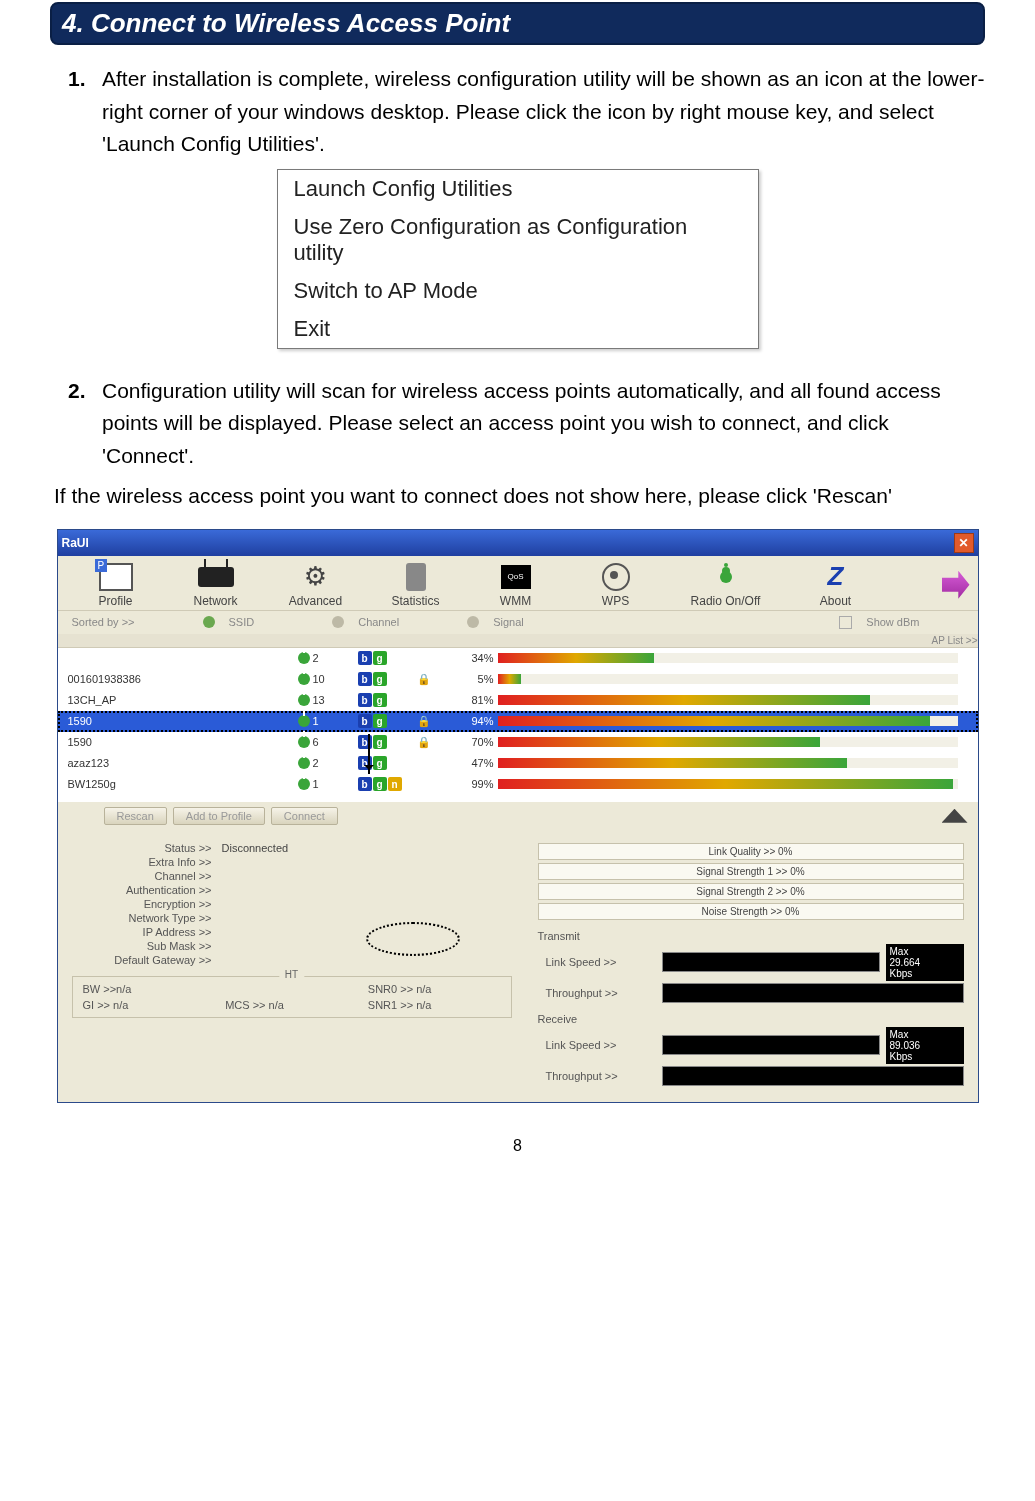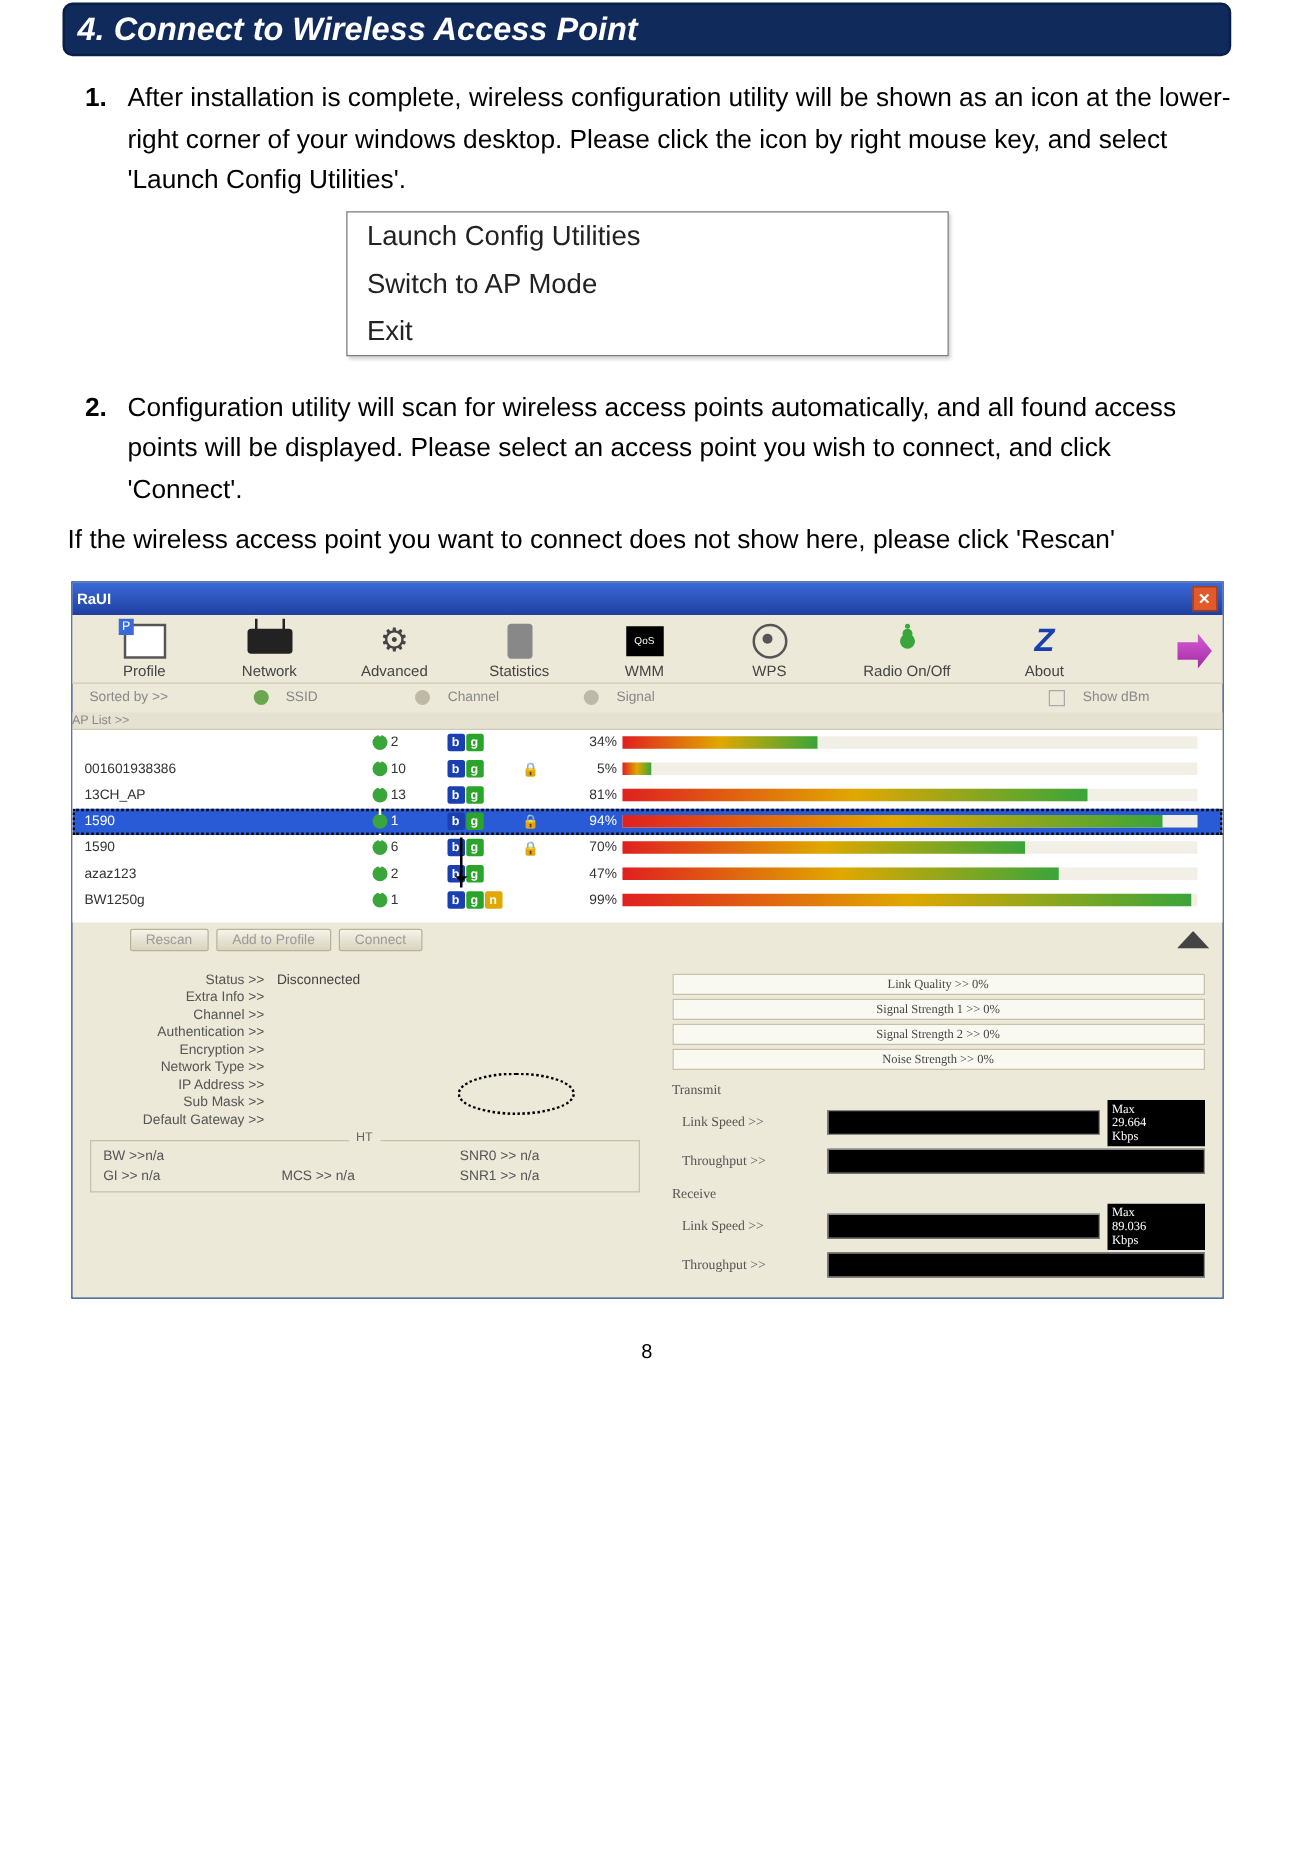--- a/index.html
+++ b/index.html
@@ -130,21 +130,21 @@
     font-size: 11px;
   }
   .sort-radio {
     width:12px;height:12px;border-radius:50%;background:#6aa84f;display:inline-block;
   }
   .sort-radio.off { background:#bdb9a6; }
   .sort-chk {
     width:11px;height:11px;border:1px solid #aaa;display:inline-block;
   }
   .aplist-sep {
-    text-align:left;
+    text-align:right;
     color:#888;
     font-size:10px;
     padding: 1px 0;
     border-bottom: 1px solid #cfcab6;
     background:#e6e2d1;
   }
   .aplist {
     background:#fff;
     height: 154px;
     overflow-y: scroll;
@@ -188,21 +188,21 @@
   .ap-actions .collapse-arrow {
     margin-left:auto; width:26px;height:14px;background:#444; clip-path: polygon(0 100%,50% 0,100% 100%);
   }
 
   .details {
     display:flex;
     gap: 26px;
     padding: 10px 14px 14px 14px;
   }
   .d-left { width: 440px; }
-  .d-right{ flex:1;font-family:Liberation Serif, serif; }
+  .d-right{ flex:1; }
   .d-row { display:flex; font-size:11px; color:#555; margin:2px 0;}
   .d-row .lab { width: 140px; text-align:right; padding-right:10px;}
   .d-row .val { color:#444;}
   .ht-box { border:1px solid #c6c1ab; padding:6px 10px; margin-top:10px; position:relative;}
   .ht-box::before { content:attr(data-title); position:absolute; top:-8px; left:50%; transform:translateX(-50%); background:#ece9d8; padding:0 6px; color:#666; font-size:10px;}
   .ht-grid { display:grid; grid-template-columns: 1fr 1fr 1fr; gap:4px 10px; font-size:11px; color:#555;}
 
   .q-bar { border:1px solid #c6c1ab; background:#faf9f1; margin:3px 0; font-size:10px; text-align:center; padding:2px 0; color:#444;}
   .tx-group { margin-top:10px; }
   .tx-row { display:flex; align-items:center; gap:6px; font-size:11px; color:#555; margin:2px 0;}
@@ -250,20 +250,21 @@
   <div class="body-text">
     <div class="ol-item">
       <div class="ol-num">1.</div>
       <div class="ol-body">After installation is complete, wireless configuration utility will be shown as an icon at the lower-right corner of your windows desktop. Please click the icon by right mouse key, and select 'Launch Config Utilities'.</div>
     </div>
   </div>
 
   <div class="img-holder">
     <div class="popup-menu">
       <div>Launch Config Utilities</div>
+      <div>Use Zero Configuration as Configuration utility</div>
       <div>Switch to AP Mode</div>
       <div>Exit</div>
     </div>
   </div>
 
   <div class="body-text">
     <div class="ol-item">
       <div class="ol-num">2.</div>
       <div class="ol-body">Configuration utility will scan for wireless access points automatically, and all found access points will be displayed. Please select an access point you wish to connect, and click 'Connect'.</div>
     </div>

